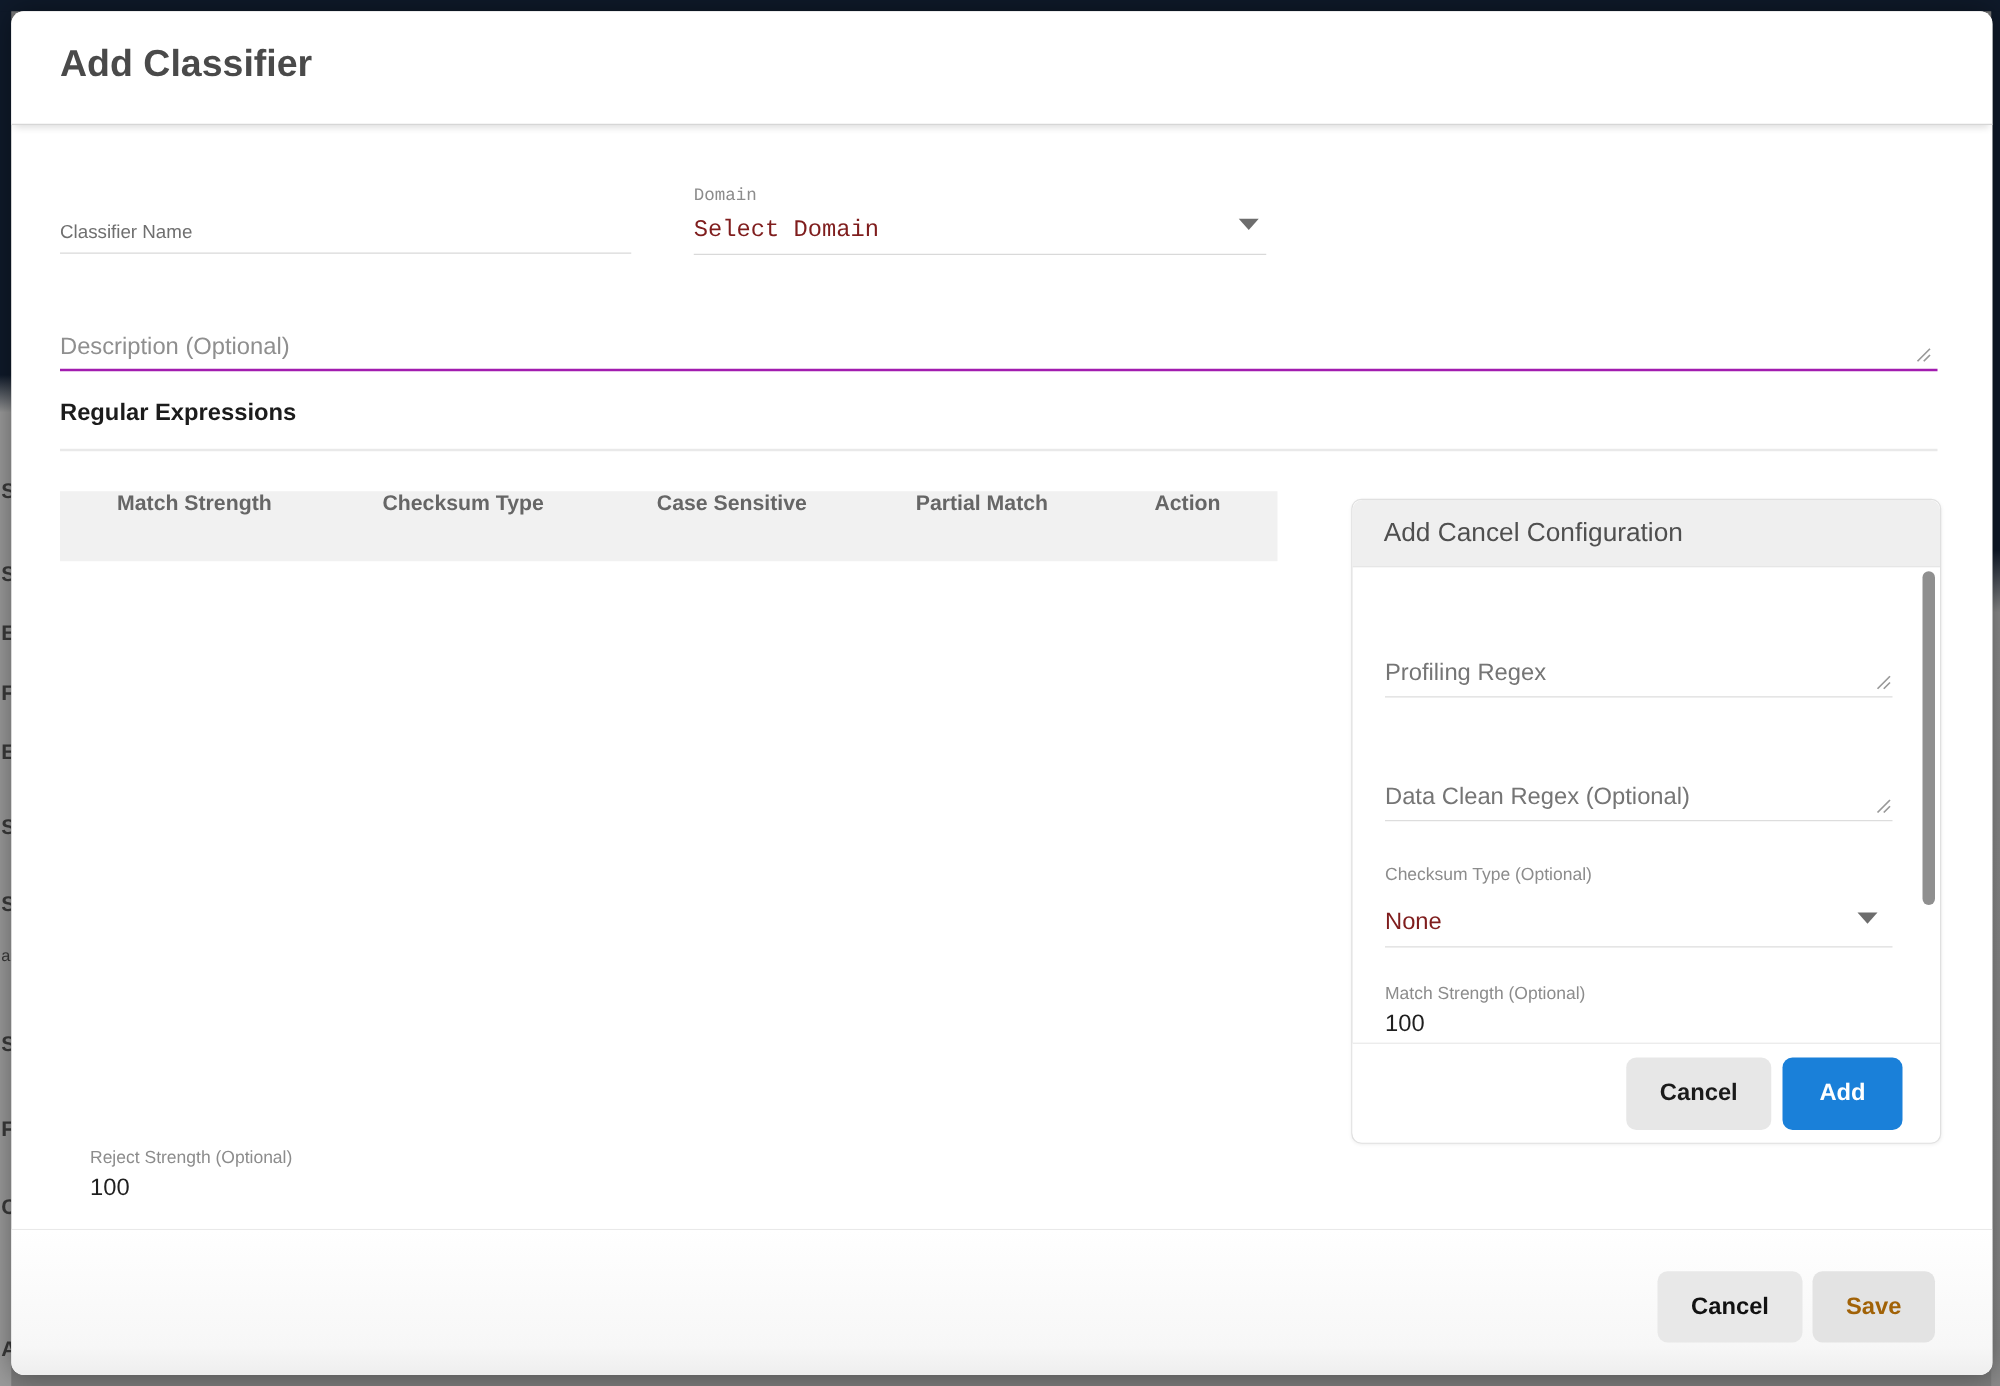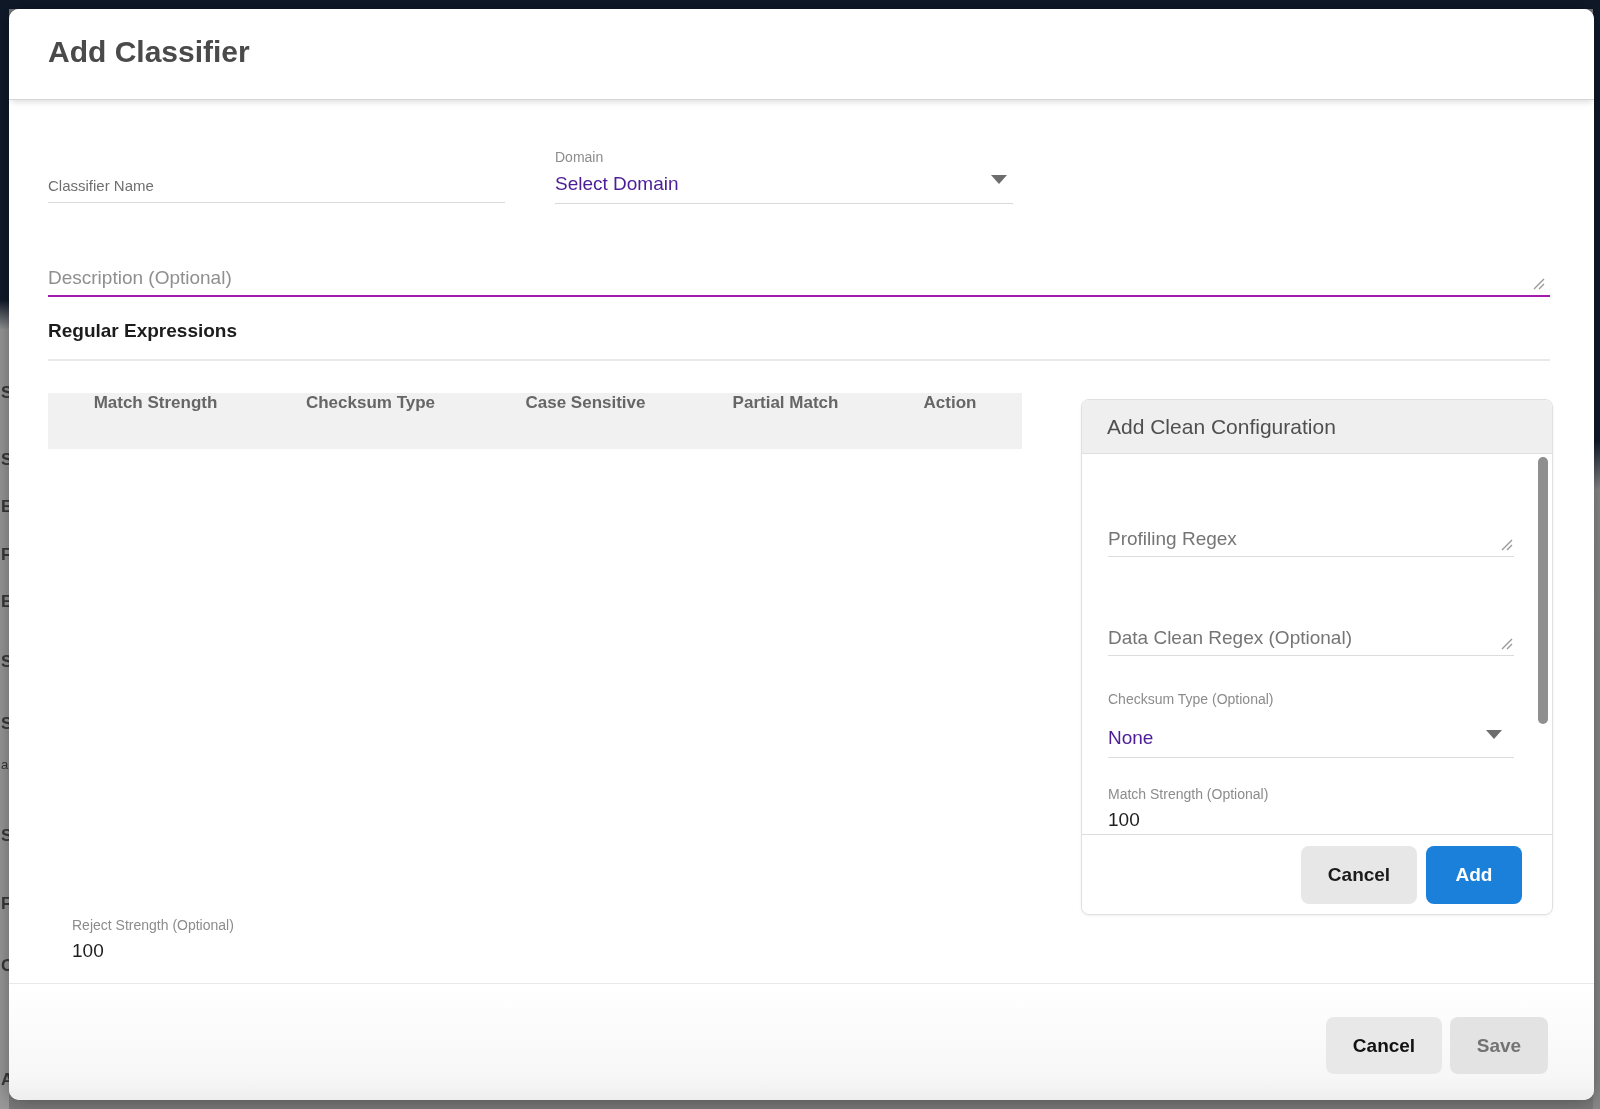--- a/index.html
+++ b/index.html
@@ -31,24 +31,24 @@
   
   .name-field { position:absolute; left:39px; top:160px; width:457px; height:34px; border-bottom:1px solid #d9d9d9; }
   .name-field input { width:100%; height:100%; border:none; outline:none; font-family:inherit;
     font-size:15px; color:#1f1f1f; background:transparent; }
   input::placeholder, textarea::placeholder { color:#6f6f6f; opacity:1; }
   .desc-field input::placeholder { color:#8f8f8f; }
 
   .select-group { position:absolute; top:140px; }
   .select-group .small-label { font-size:14px; color:#8c8c8c; height:16px; }
   .select-group .select-row { position:relative; margin-top:8px; padding-bottom:8px; border-bottom:1px solid #d9d9d9; cursor:pointer; }
-  .select-value { font-size:19px; color:#4c1d95; line-height:22px; }
+  .select-value { font-size:19px; color:#7f1d1d; line-height:22px; }
   .caret { width:0; height:0; border-left:8px solid transparent; border-right:8px solid transparent; border-top:9px solid #6d6d6d; }
   .select-row .caret { position:absolute; right:6px; top:2px; }
-  .domain-group { left:546px; width:458px; }
+  .domain-group { left:546px; width:458px;font-family:Liberation Mono, monospace; }
   .framework-group { left:1052px; width:489px; }
 
   .desc-field { position:absolute; left:39px; top:252px; width:1502px; height:36px; border-bottom:2px solid #a21caf; }
   .desc-field input { width:96%; height:100%; border:none; outline:none; font-family:inherit; font-size:19px; color:#1f1f1f; background:transparent; }
   .resize-grip { position:absolute; }
 
   .regex-heading { position:absolute; left:39px; top:311px; font-size:19px; font-weight:bold; color:#1c1c1c; }
   .regex-divider { position:absolute; left:39px; top:350px; width:1502px; border-top:2px solid #e9e9e9; }
 
   
@@ -89,21 +89,21 @@
   .reject-field { position:absolute; left:63px; top:908px; }
   .reject-field .small-label { font-size:14px; color:#8c8c8c; }
   .reject-field input.num { border:none; outline:none; font-family:inherit; font-size:19px; color:#1f1f1f;
     background:transparent; margin-top:7px; width:200px; }
 
   
   .modal-footer { position:absolute; left:0; top:974px; width:100%; height:117px;
     border-top:1px solid #e9e9e9; border-radius:0 0 10px 10px;
     background:linear-gradient(180deg,#ffffff 0%,#f7f7f7 80%,#eeeeee 100%); }
   .btn-cancel-footer { position:absolute; left:1317px; top:33px; width:116px; height:57px; background:#e8e8e8; color:#121212; }
-  .btn-save { position:absolute; left:1441px; top:33px; width:98px; height:57px; background:#e3e3e3; color:#737373; cursor:default; }
+  .btn-save { position:absolute; left:1441px; top:33px; width:98px; height:57px; background:#e3e3e3; color:#a16207; cursor:default; }
 </style>
 </head>
 <body>
 
 <div class="canvas">
 
   <div class="bottom-strip"></div>
   <div class="right-strip"></div>
   <div class="left-strip">
     <span style="top:383px">S</span>
@@ -152,21 +152,21 @@
 
     <div class="re-table-header">
       <div class="col col-1">Match Strength</div>
       <div class="col col-2">Checksum Type</div>
       <div class="col col-3">Case Sensitive</div>
       <div class="col col-4">Partial Match</div>
       <div class="col col-5">Action</div>
     </div>
 
     <div class="regex-panel">
-      <div class="regex-panel-header">Add Clean Configuration</div>
+      <div class="regex-panel-header">Add Cancel Configuration</div>
 
       <div class="regex-panel-body">
 
         <div class="panel-field panel-textarea pf-dataclean">
           <textarea placeholder="Data Clean Regex (Optional)" style=""></textarea>
           <svg class="resize-grip" style="right:0; bottom:4px" width="14" height="14" viewBox="0 0 14 14">
             <path d="M2 12 L12 2 M7 12 L12 7" stroke="#999" stroke-width="1.4" fill="none"></path>
           </svg>
         </div>
 

